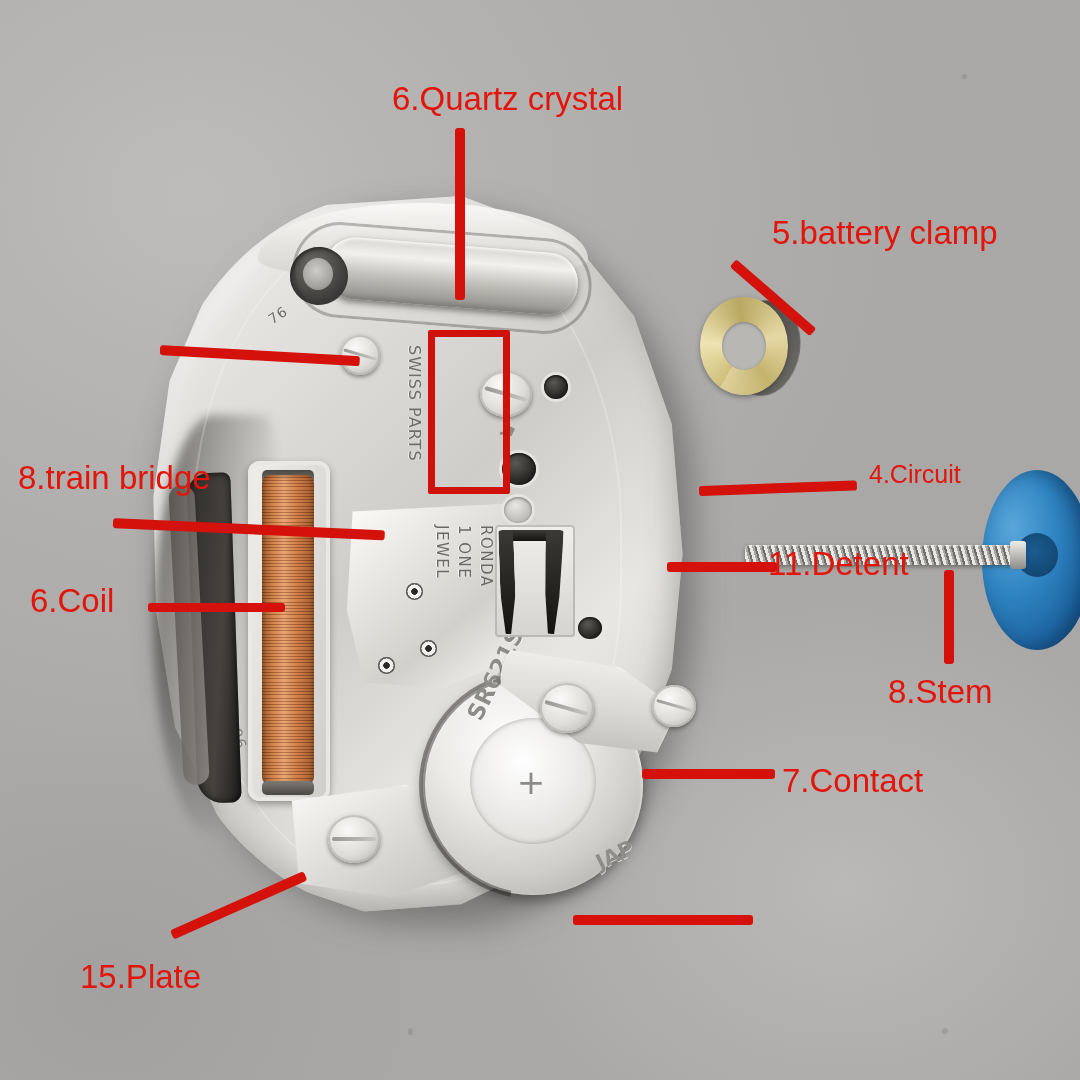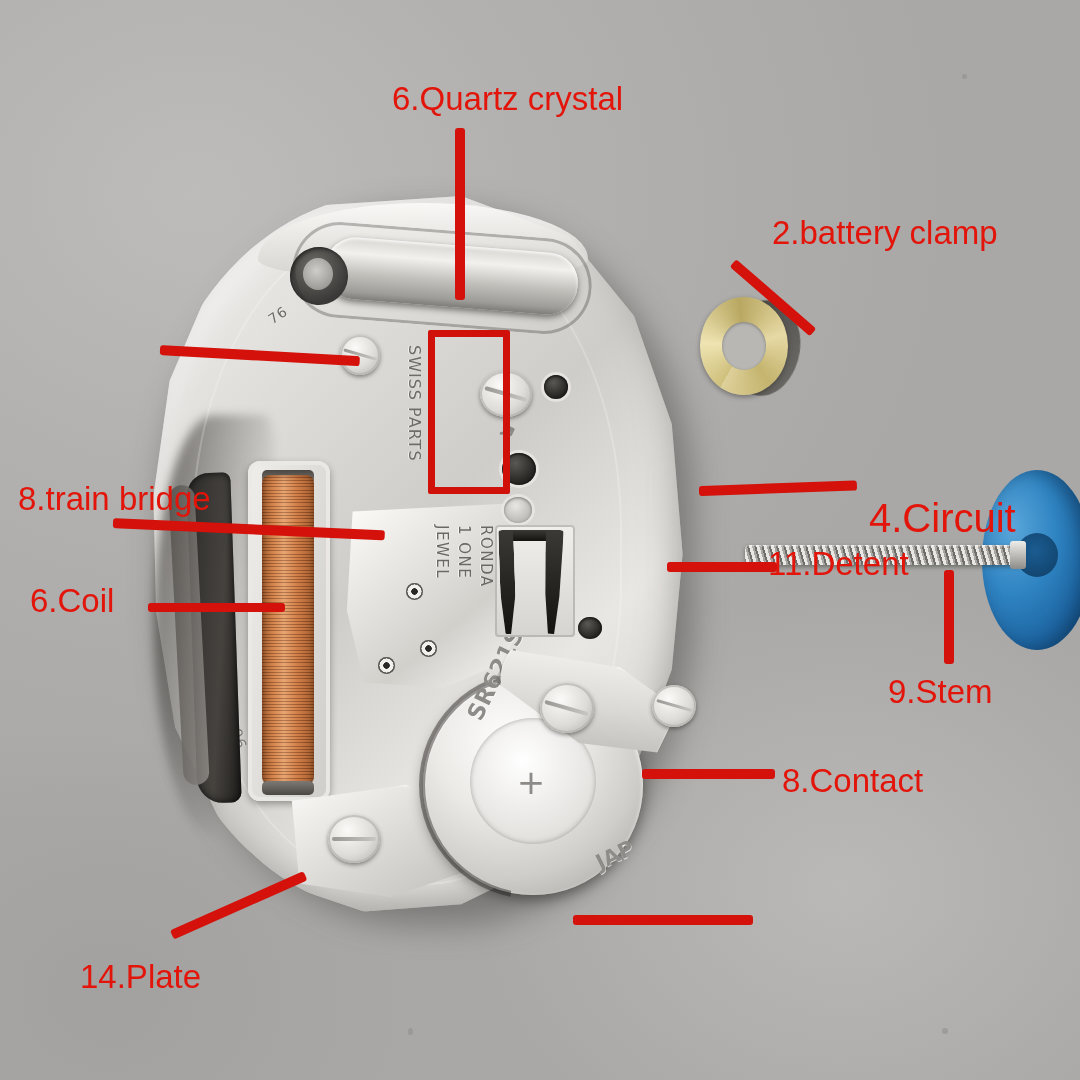--- a/index.html
+++ b/index.html
@@ -304,23 +304,23 @@
   }
   .leader{position:absolute;background:#d4110a;border-radius:3px;}
   .swiss-box{
     position:absolute;left:428px;top:330px;width:68px;height:150px;
     border:7px solid #cf1109;border-radius:2px;
   }
 
   .l-quartz  {left:392px; top:80px;  font-size:33px;}
   .l-clamp   {left:772px; top:214px; font-size:33px;}
   .l-case    {left:20px;  top:303px; font-size:33px;}
-  .l-bridge  {left:18px;  top:480px; font-size:33px;}
+  .l-bridge  {left:18px;  top:459px; font-size:33px;}
   .l-coil    {left:30px;  top:582px; font-size:33px;}
-  .l-circuit {left:869px; top:496px; font-size:40px;}
+  .l-circuit {left:869px; top:460px; font-size:25px;}
   .l-detent  {left:768px; top:545px; font-size:33px;}
   .l-stem    {left:888px; top:673px; font-size:33px;}
   .l-contact {left:782px; top:762px; font-size:33px;}
   .l-batt    {left:760px; top:900px; font-size:33px;}
   .l-plate   {left:80px;  top:958px; font-size:33px;}
 </style>
 </head>
 <body>
 
 <div id="stage">
@@ -398,41 +398,41 @@
   <div class="crown-blue"></div>
   <div class="crown-hole"></div>
   <div class="stem"></div>
   <div class="stem-tip"></div>
 
   <div class="swiss-box"></div>
 
   <div class="anno l-quartz">6.Quartz crystal</div>
   <div class="leader" style="left:455px;top:128px;width:10px;height:172px;"></div>
 
-  <div class="anno l-clamp">2.battery clamp</div>
+  <div class="anno l-clamp">5.battery clamp</div>
   <div class="leader" style="left:733px;top:258px;width:106px;height:10px;transform:rotate(41deg);transform-origin:left center;"></div>
 
   <div class="leader" style="left:160px;top:345px;width:200px;height:10px;transform:rotate(3.2deg);transform-origin:left center;"></div>
 
   <div class="anno l-bridge">8.train bridge</div>
   <div class="leader" style="left:113px;top:518px;width:272px;height:10px;transform:rotate(2.6deg);transform-origin:left center;"></div>
 
   <div class="anno l-coil">6.Coil</div>
   <div class="leader" style="left:148px;top:603px;width:137px;height:9px;"></div>
 
   <div class="anno l-circuit">4.Circuit</div>
   <div class="leader" style="left:699px;top:486px;width:158px;height:10px;transform:rotate(-2deg);transform-origin:left center;"></div>
 
   <div class="anno l-detent">11.Detent</div>
   <div class="leader" style="left:667px;top:562px;width:110px;height:10px;"></div>
 
-  <div class="anno l-stem">9.Stem</div>
+  <div class="anno l-stem">8.Stem</div>
   <div class="leader" style="left:944px;top:570px;width:10px;height:94px;"></div>
 
-  <div class="anno l-contact">8.Contact</div>
+  <div class="anno l-contact">7.Contact</div>
   <div class="leader" style="left:642px;top:769px;width:133px;height:10px;"></div>
 
   <div class="leader" style="left:573px;top:915px;width:180px;height:10px;"></div>
 
-  <div class="anno l-plate">14.Plate</div>
+  <div class="anno l-plate">15.Plate</div>
   <div class="leader" style="left:172px;top:930px;width:146px;height:10px;transform:rotate(-24deg);transform-origin:left center;"></div>
 
 </div>
 
 </body></html>

